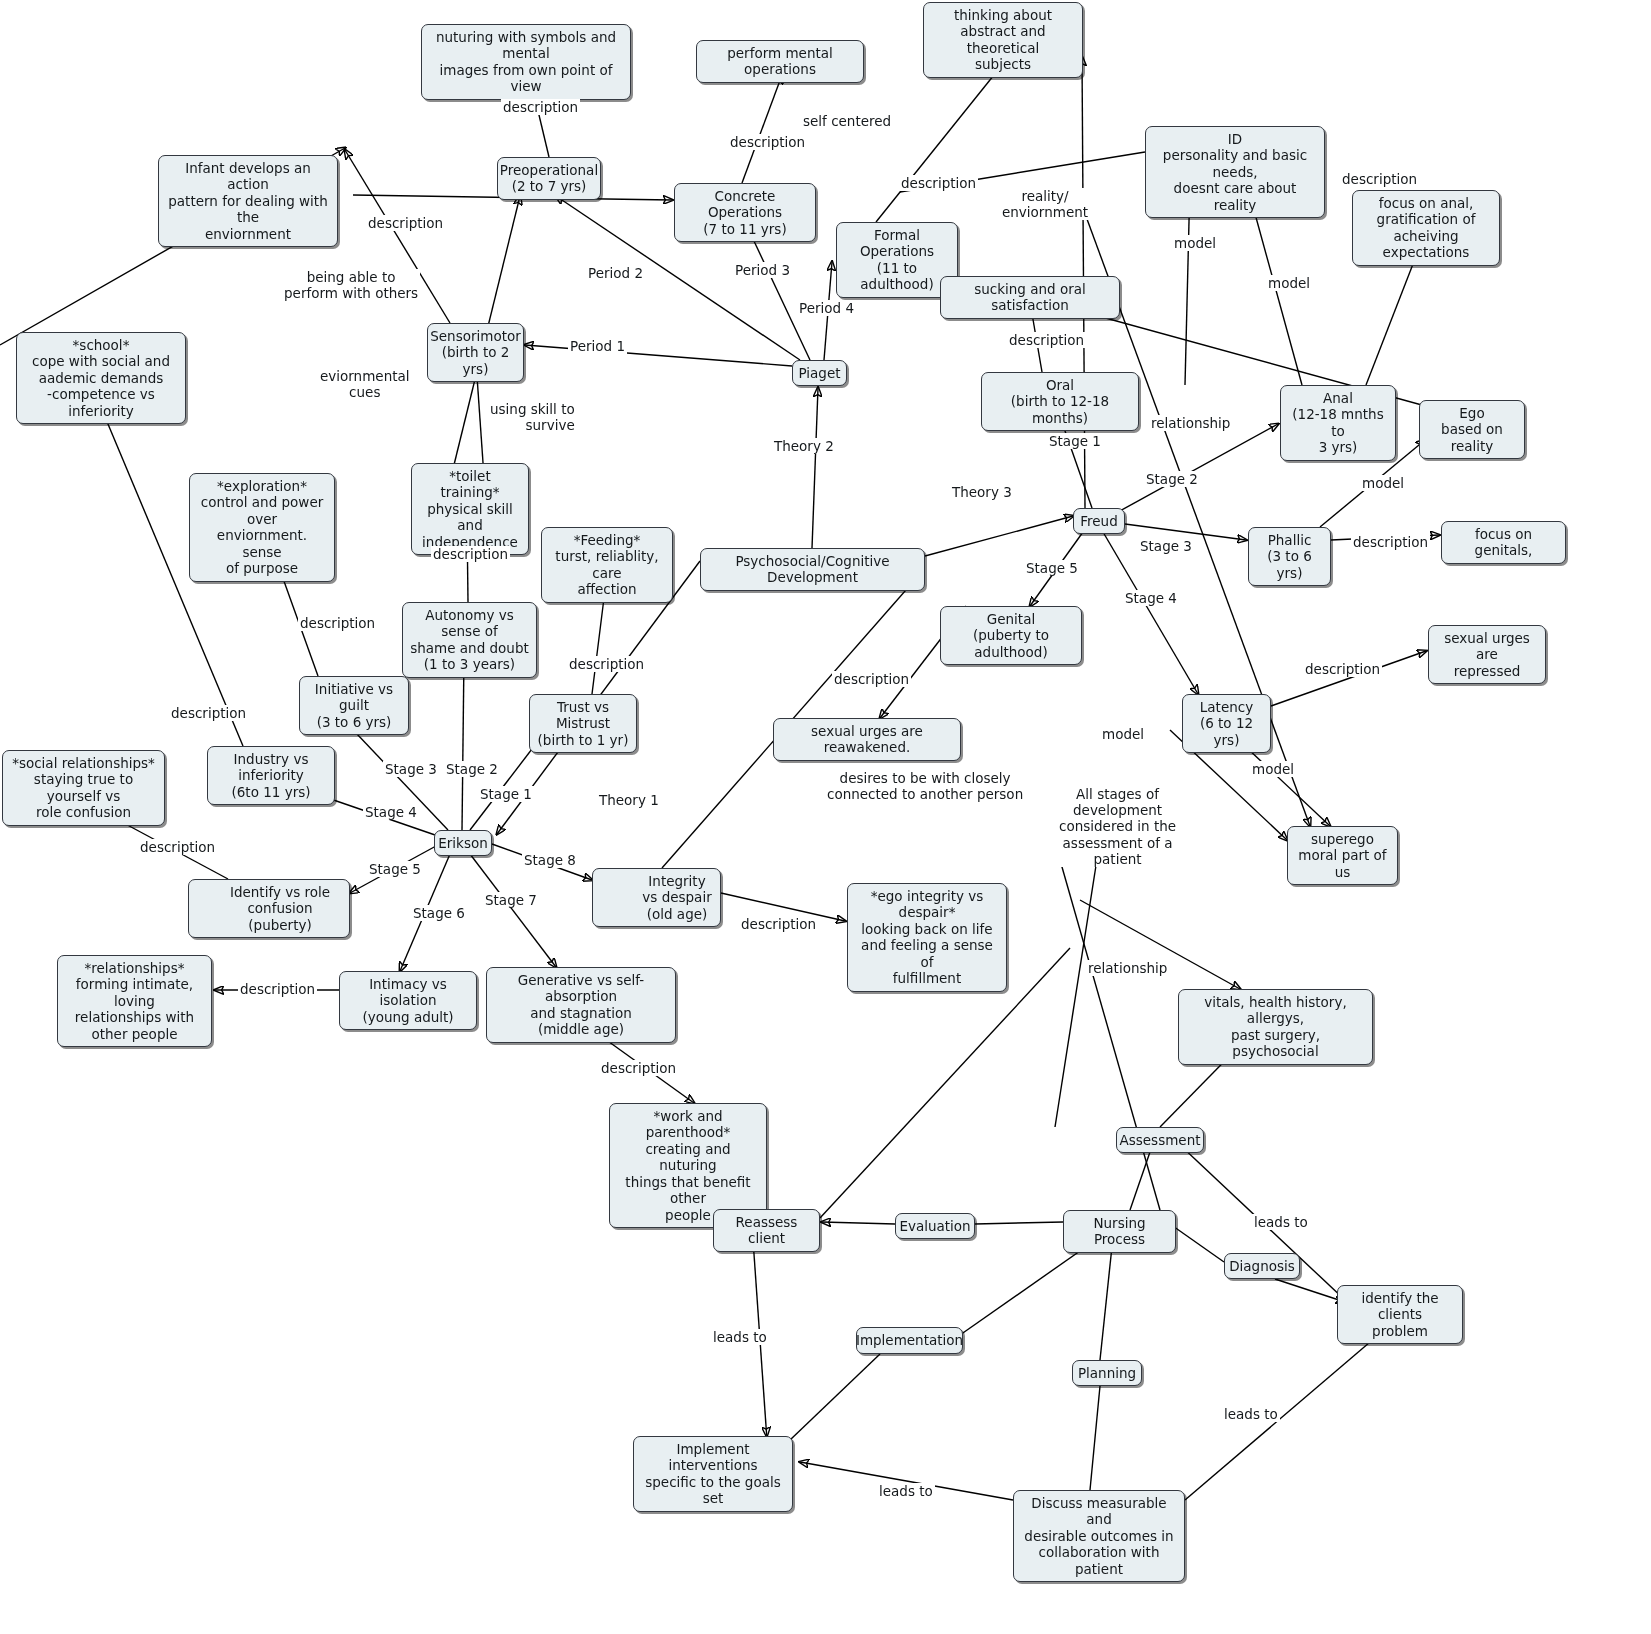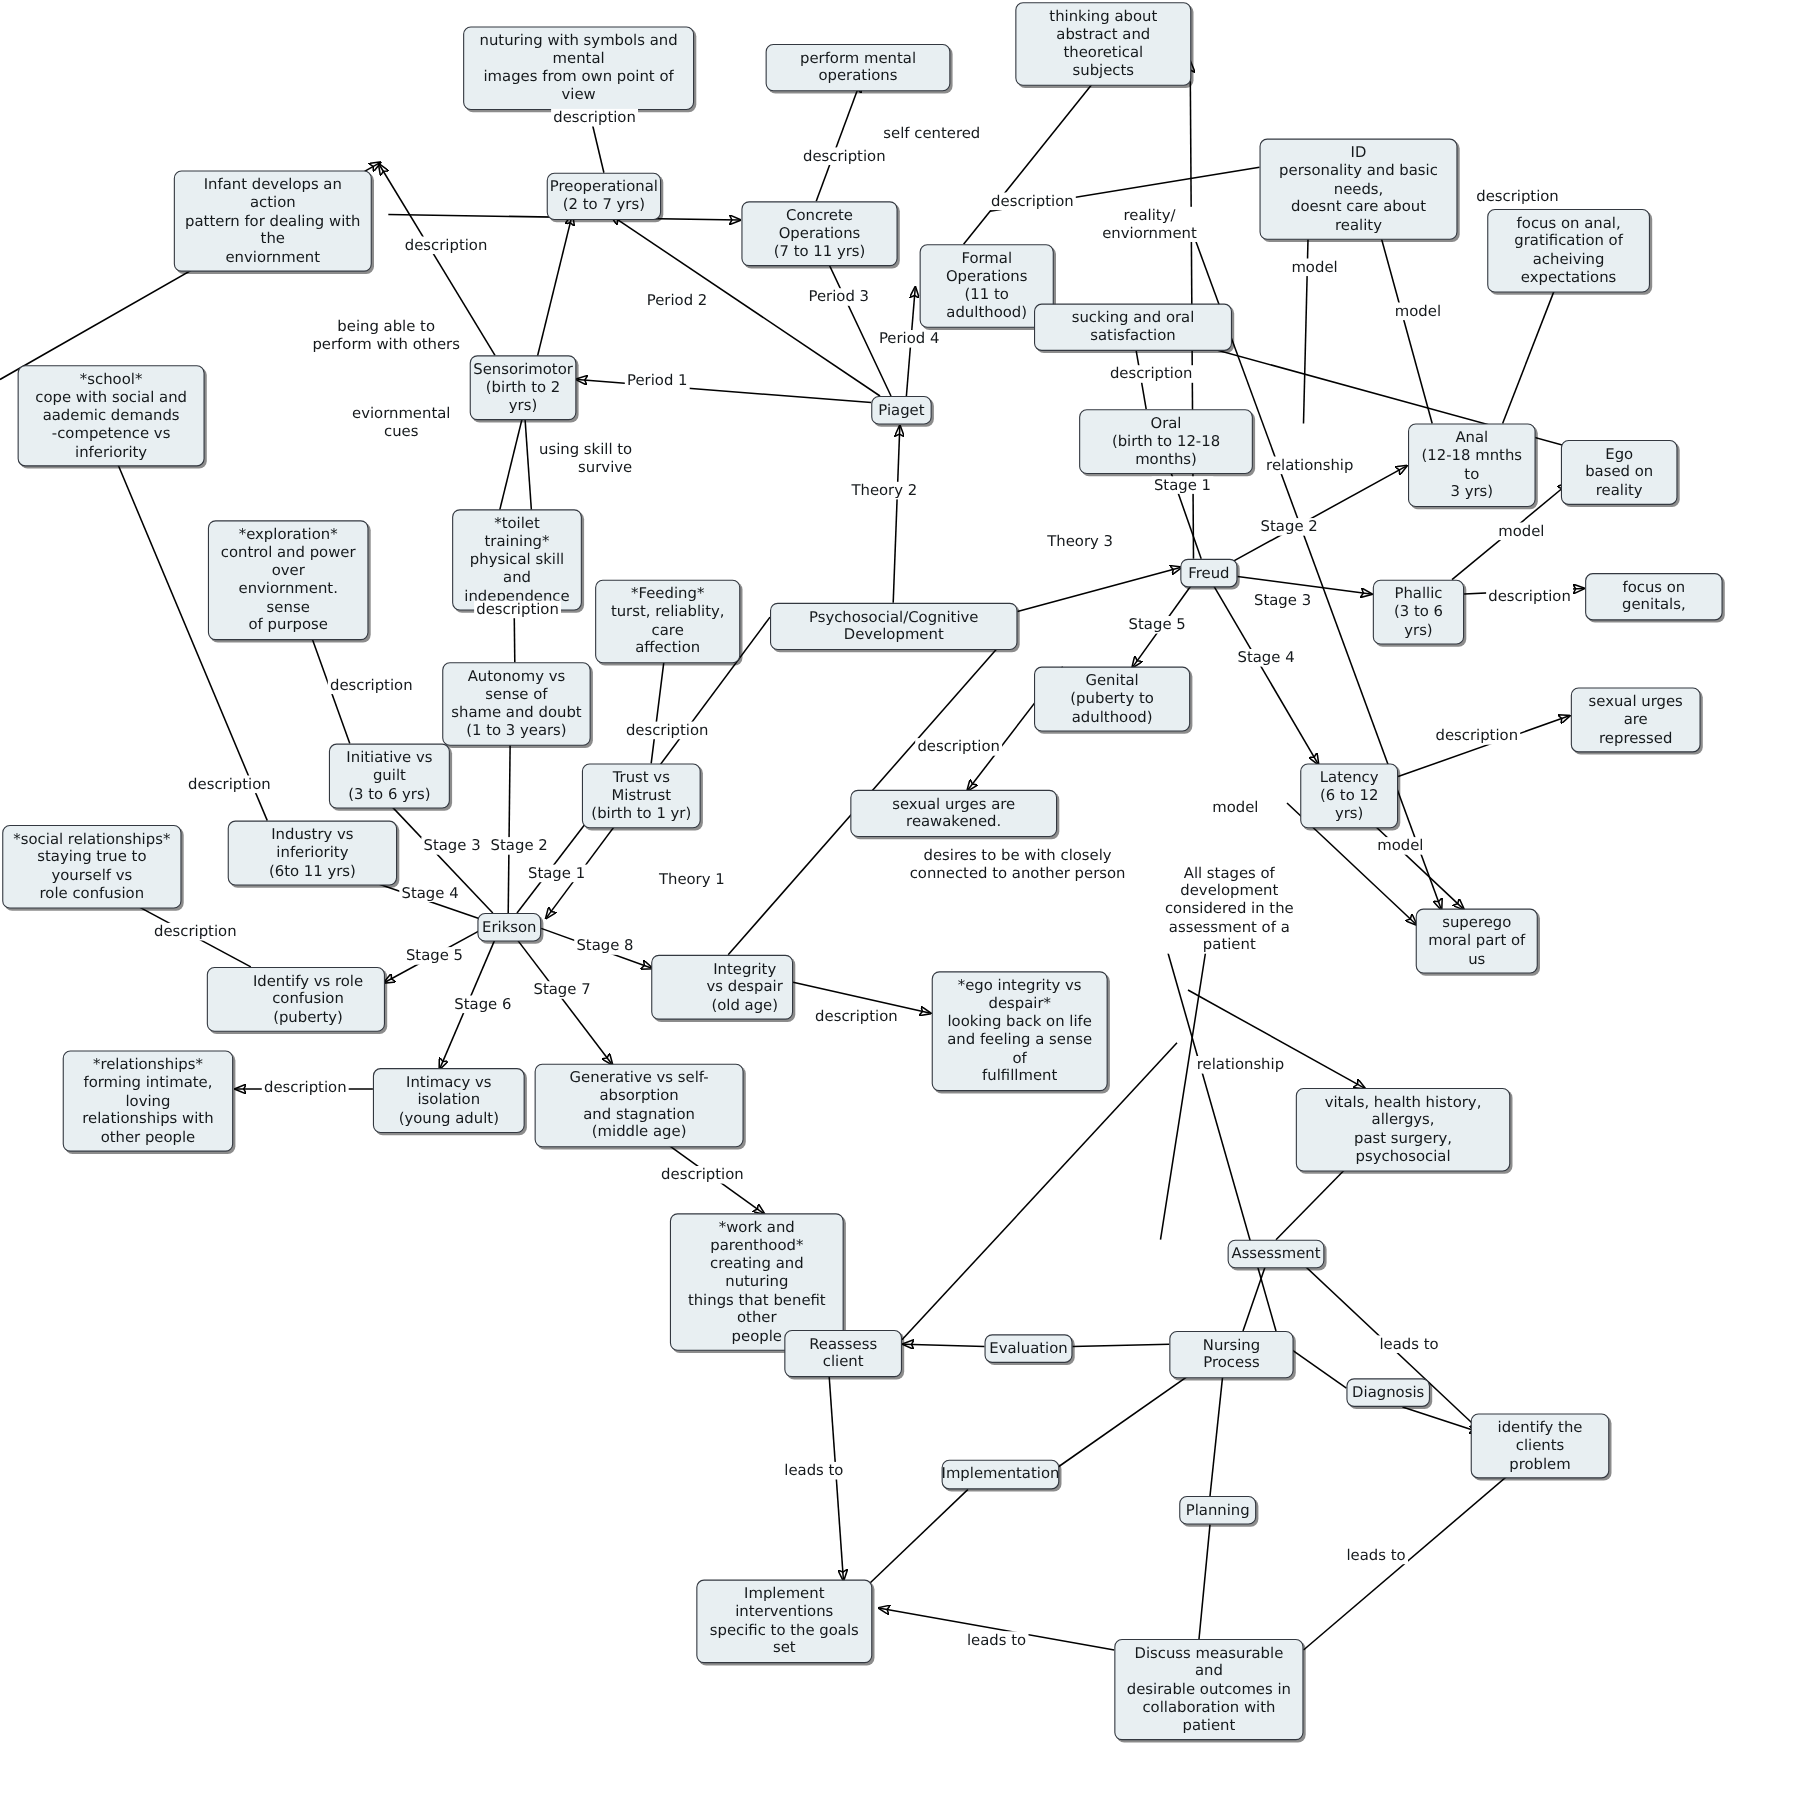--- a/index.html
+++ b/index.html
@@ -195,21 +195,21 @@
       <div class="node" style="left: 299px; top: 676px; width: 110px; min-height: 38px;">Initiative vs guilt
 (3 to 6 yrs)</div>
       <div class="node" style="left: 529px; top: 694px; width: 108px; min-height: 38px;">Trust vs Mistrust
 (birth to 1 yr)</div>
       <div class="node" style="left: 1182px; top: 694px; width: 89px; min-height: 38px;">Latency
 (6 to 12 yrs)</div>
       <div class="node" style="left: 773px; top: 718px; width: 188px; min-height: 26px;">sexual urges are reawakened.</div>
       <div class="node" style="left: 2px; top: 750px; width: 163px; min-height: 54px;">*social relationships*
 staying true to yourself vs
 role confusion</div>
-      <div class="node" style="left: 207px; top: 746px; width: 154px; min-height: 39px;">Industry vs inferiority
+      <div class="node" style="left: 207px; top: 746px; width: 128px; min-height: 39px;">Industry vs inferiority
 (6to 11 yrs)</div>
       <div class="node" style="left: 1287px; top: 826px; width: 111px; min-height: 38px;">superego
 moral part of us</div>
       <div class="node" style="left: 434px; top: 830px; width: 58px; min-height: 24px;">Erikson</div>
       <div class="node" style="left: 592px; top: 868px; width: 129px; min-height: 38px; padding-left: 48px;">Integrity vs despair
 (old age)</div>
       <div class="node" style="left: 188px; top: 879px; width: 162px; min-height: 38px; padding-left: 29px;">Identify vs role confusion
 (puberty)</div>
       <div class="node" style="left: 847px; top: 883px; width: 160px; min-height: 68px;">*ego integrity vs despair*
 looking back on life
@@ -252,21 +252,21 @@
       <div class="elabel" style="left: 899px; top: 175px;">description</div>
       <div class="elabel" style="left: 1000px; top: 188px;">reality/
 enviornment</div>
       <div class="elabel" style="left: 366px; top: 215px;">description</div>
       <div class="elabel" style="left: 1172px; top: 235px;">model</div>
       <div class="elabel" style="left: 1266px; top: 275px;">model</div>
       <div class="elabel" style="left: 586px; top: 265px;">Period 2</div>
       <div class="elabel" style="left: 733px; top: 262px;">Period 3</div>
       <div class="elabel" style="left: 797px; top: 300px;">Period 4</div>
       <div class="elabel" style="left: 1340px; top: 171px;">description</div>
-      <div class="elabel" style="left: 282px; top: 289px;">being able to
+      <div class="elabel" style="left: 282px; top: 269px;">being able to
 perform with others</div>
       <div class="elabel" style="left: 1007px; top: 332px;">description</div>
       <div class="elabel" style="left: 568px; top: 338px;">Period 1</div>
       <div class="elabel" style="left: 318px; top: 368px;">eviornmental
 cues</div>
       <div class="elabel" style="left: 488px; top: 401px; text-align: right;">using skill to
 survive</div>
       <div class="elabel" style="left: 1047px; top: 433px;">Stage 1</div>
       <div class="elabel" style="left: 1149px; top: 415px;">relationship</div>
       <div class="elabel" style="left: 772px; top: 438px;">Theory 2</div>

